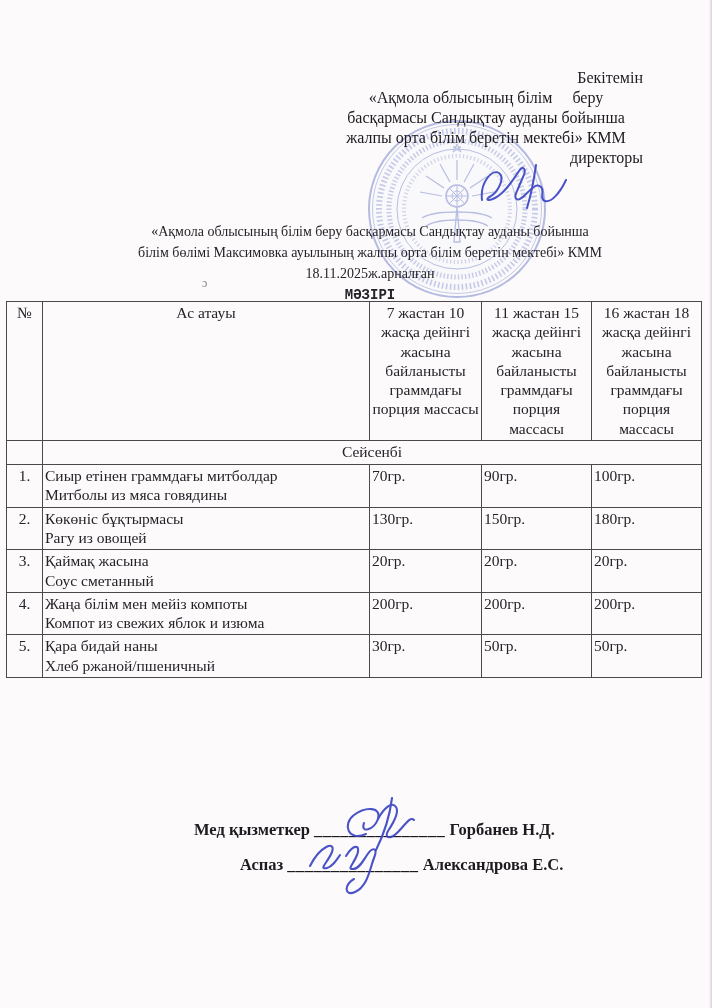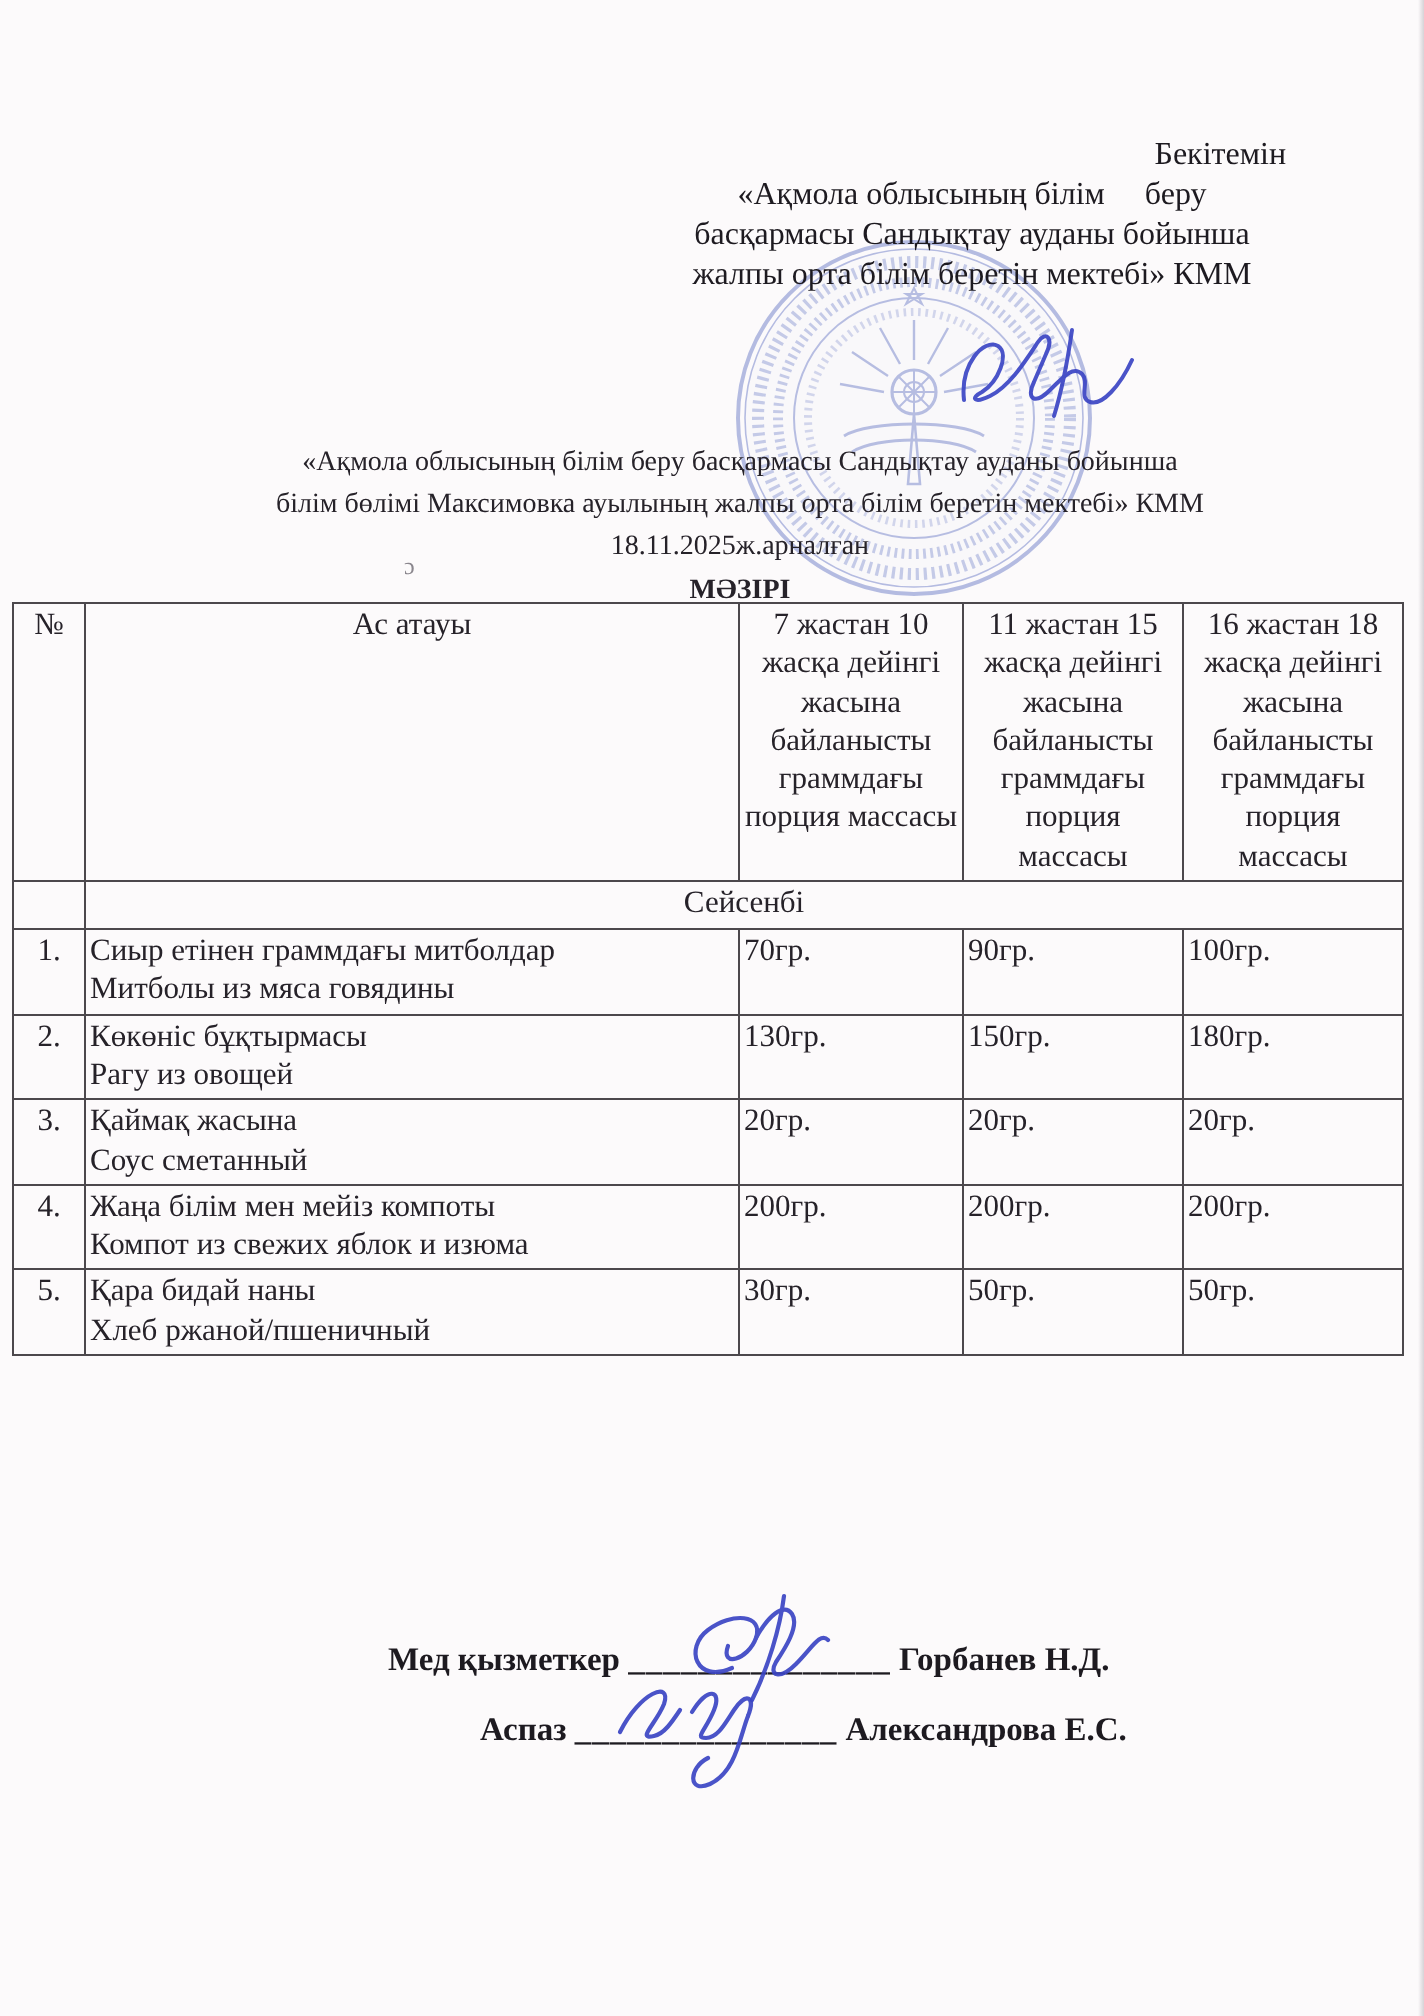--- a/index.html
+++ b/index.html
@@ -25,21 +25,21 @@
 
   
   .sig{position:absolute;}
   .sig-director{left:474px;top:160px;width:100px;height:52px;}
   .sig-med{left:332px;top:794px;width:108px;height:60px;}
   .sig-cook{left:300px;top:834px;width:116px;height:64px;}
 
   
   .subtitle{position:absolute;top:221px;left:28px;width:684px;
     font-size:14px;line-height:21px;text-align:center;color:#262229;}
-  .subtitle .menu-title{font-weight:bold;margin-top:1px;}
+  .subtitle .menu-title{font-weight:bold;margin-top:1px;font-family:Liberation Mono, monospace;}
   .stray{position:absolute;left:202px;top:276px;font-size:12px;color:#8a868d;}
 
   
   table.menu{position:absolute;top:301px;left:6px;width:695px;
     border-collapse:collapse;table-layout:fixed;
     font-size:15.5px;line-height:19.3px;color:#262229;}
   table.menu td,table.menu th{border:1px solid #4c484c;vertical-align:top;
     padding:1px 2px 2px 2px;font-weight:normal;}
   th.hnum,th.hdish,th.hcol{font-weight:bold;text-align:center;}
   td.day{font-weight:bold;text-align:center;height:20px;padding:1px 0;}
@@ -77,20 +77,21 @@
     <path d="M91,38 L95,30 L99,38 L91,33 L99,33 Z" stroke-width="1"></path>
     <circle cx="95" cy="95" r="84" fill="#aab4e0" opacity="0.07" stroke="none"></circle>
   </g>
 </svg>
 
 <div class="approval">
   <div class="line r">Бекітемін</div>
   <div class="line">«Ақмола облысының білім     беру</div>
   <div class="line">басқармасы Сандықтау ауданы бойынша</div>
   <div class="line">жалпы орта білім беретін мектебі» КММ</div>
+  <div class="line r">директоры</div>
 </div>
 
 <svg class="sig sig-director" viewBox="0 0 100 52">
   <g stroke="#3b45c4" fill="none" stroke-width="2" stroke-linecap="round" opacity="0.92">
     <path d="M8,40 C6,22 18,9 25,13 C31,17 25,31 17,36 C11,39 13,42 21,38 C31,33 39,20 45,11 C49,5 53,9 49,17 L43,31 C39,39 43,43 51,35 C59,27 63,23 67,27 C71,31 65,39 71,41 C77,43 86,33 92,20"></path>
     <path d="M62,5 C60,19 57,35 53,48"></path>
   </g>
 </svg>
 
 <div class="subtitle">

